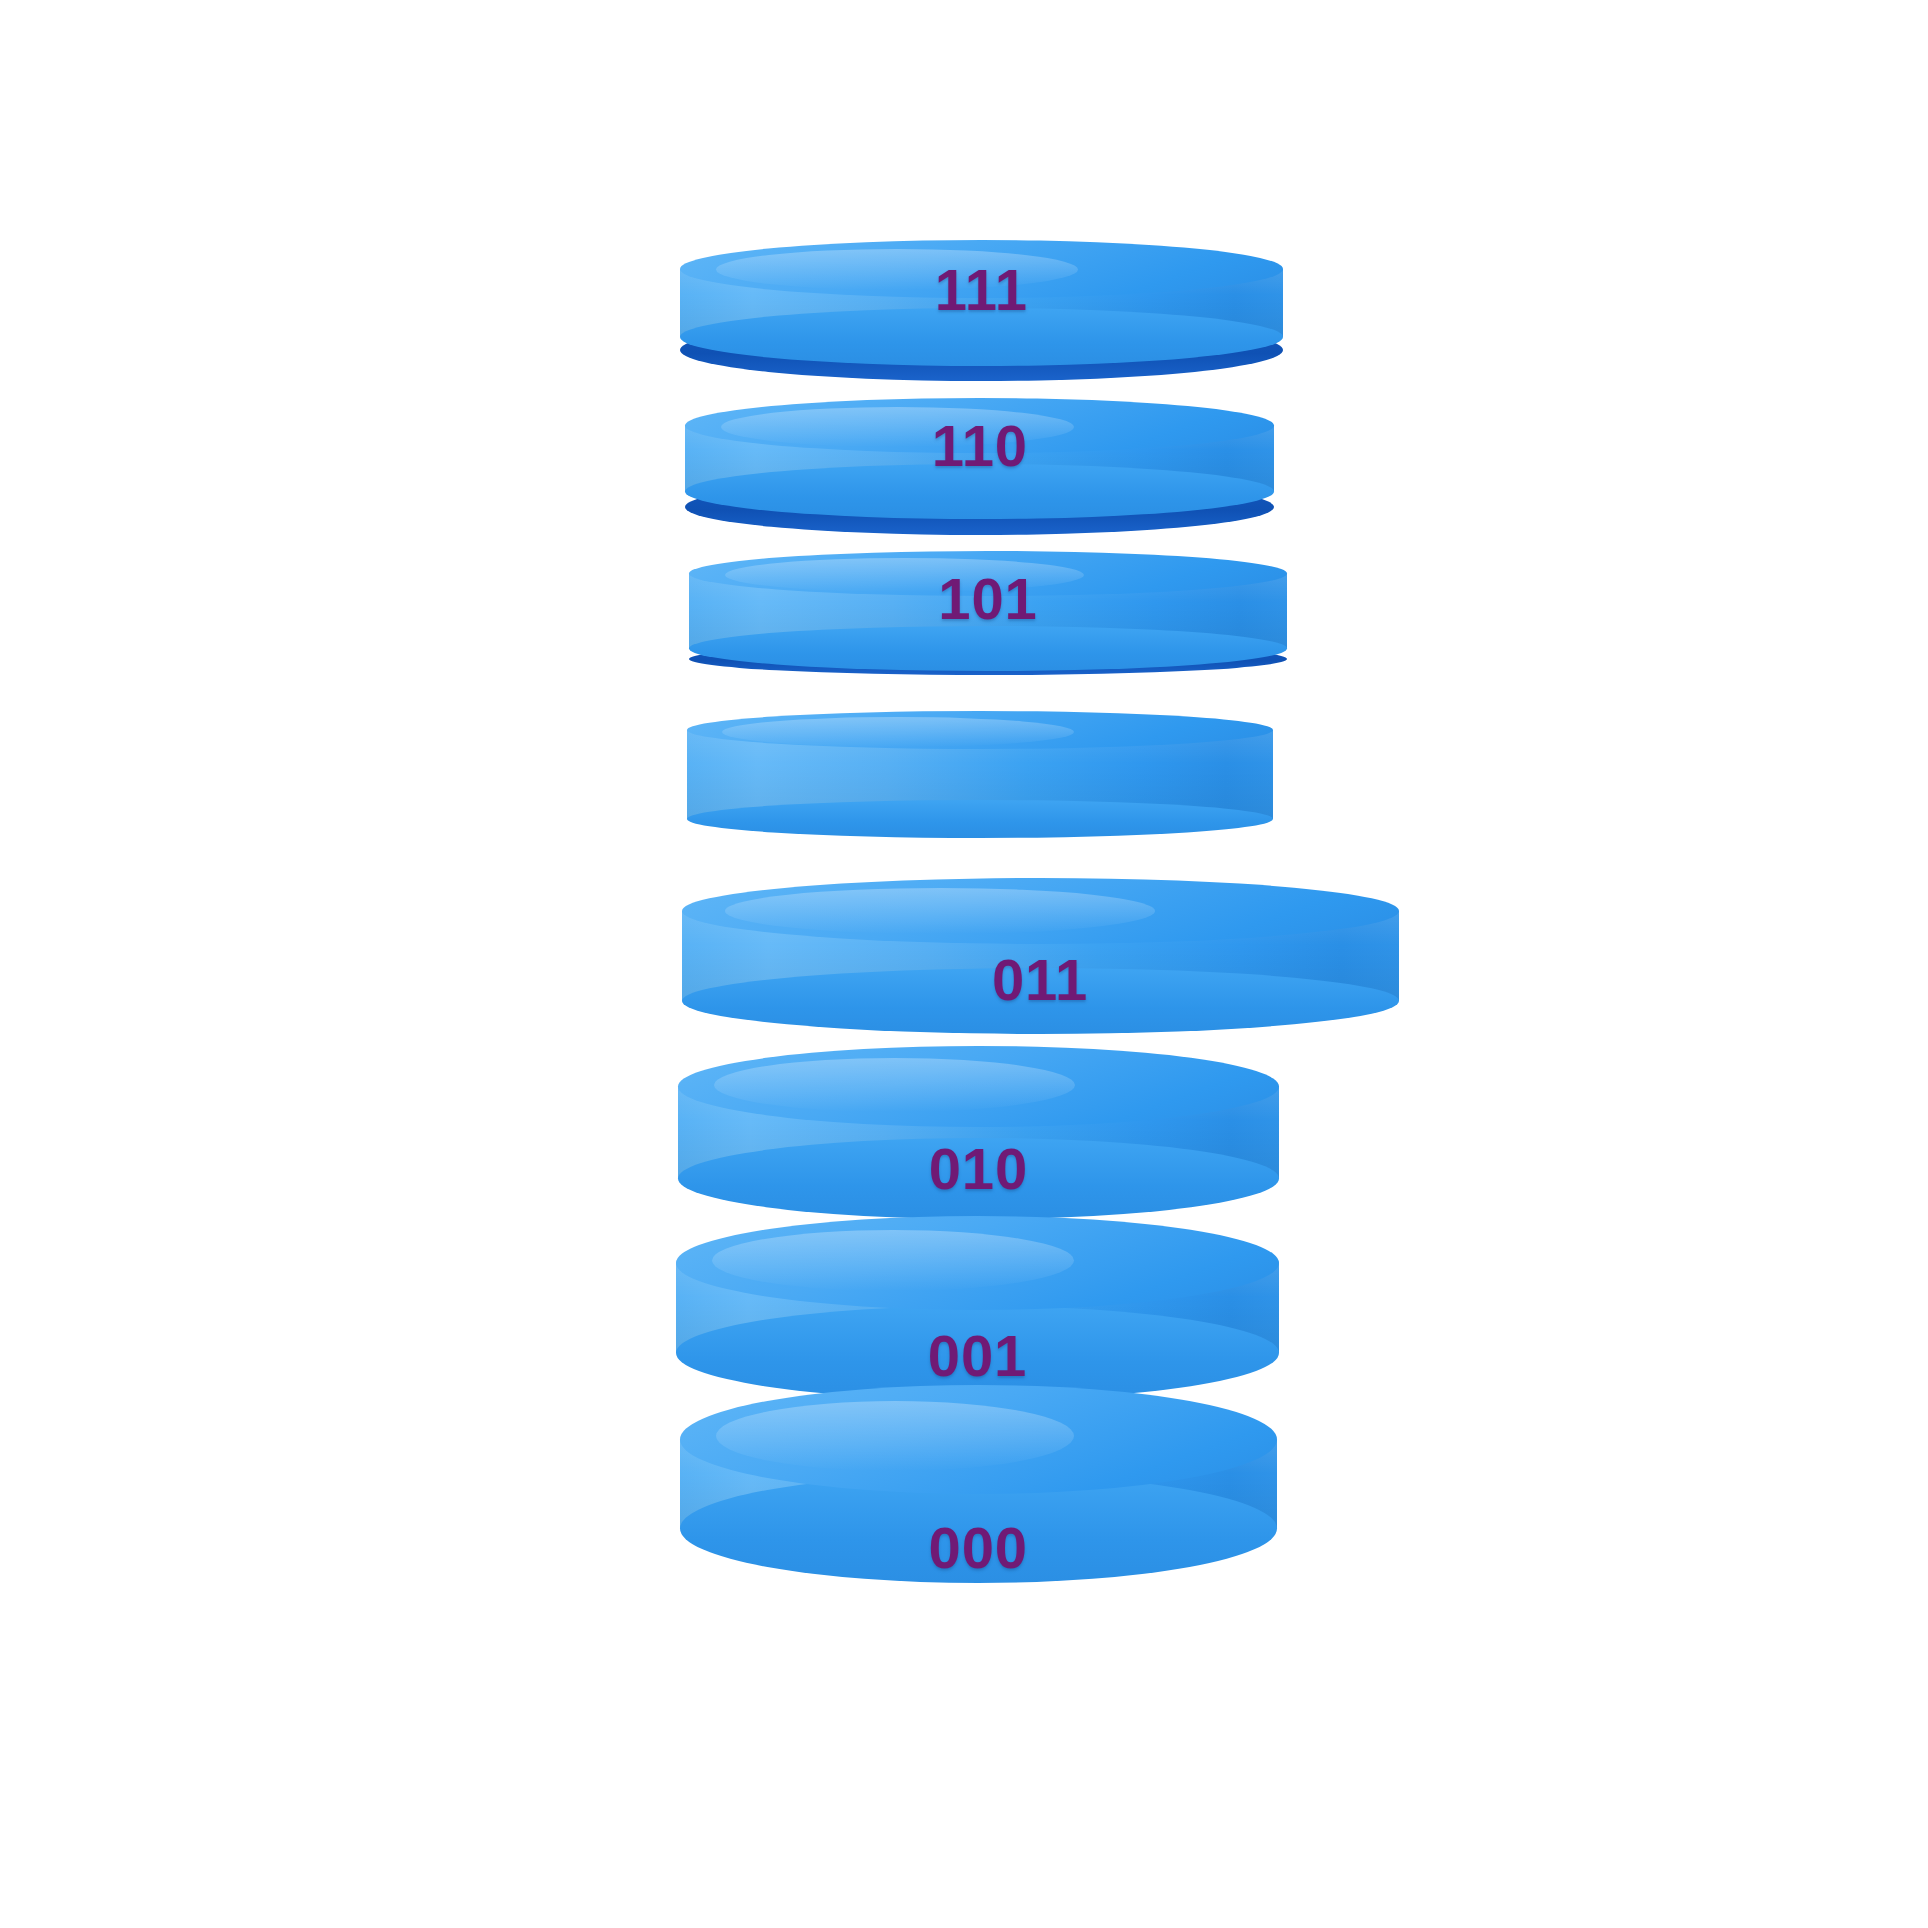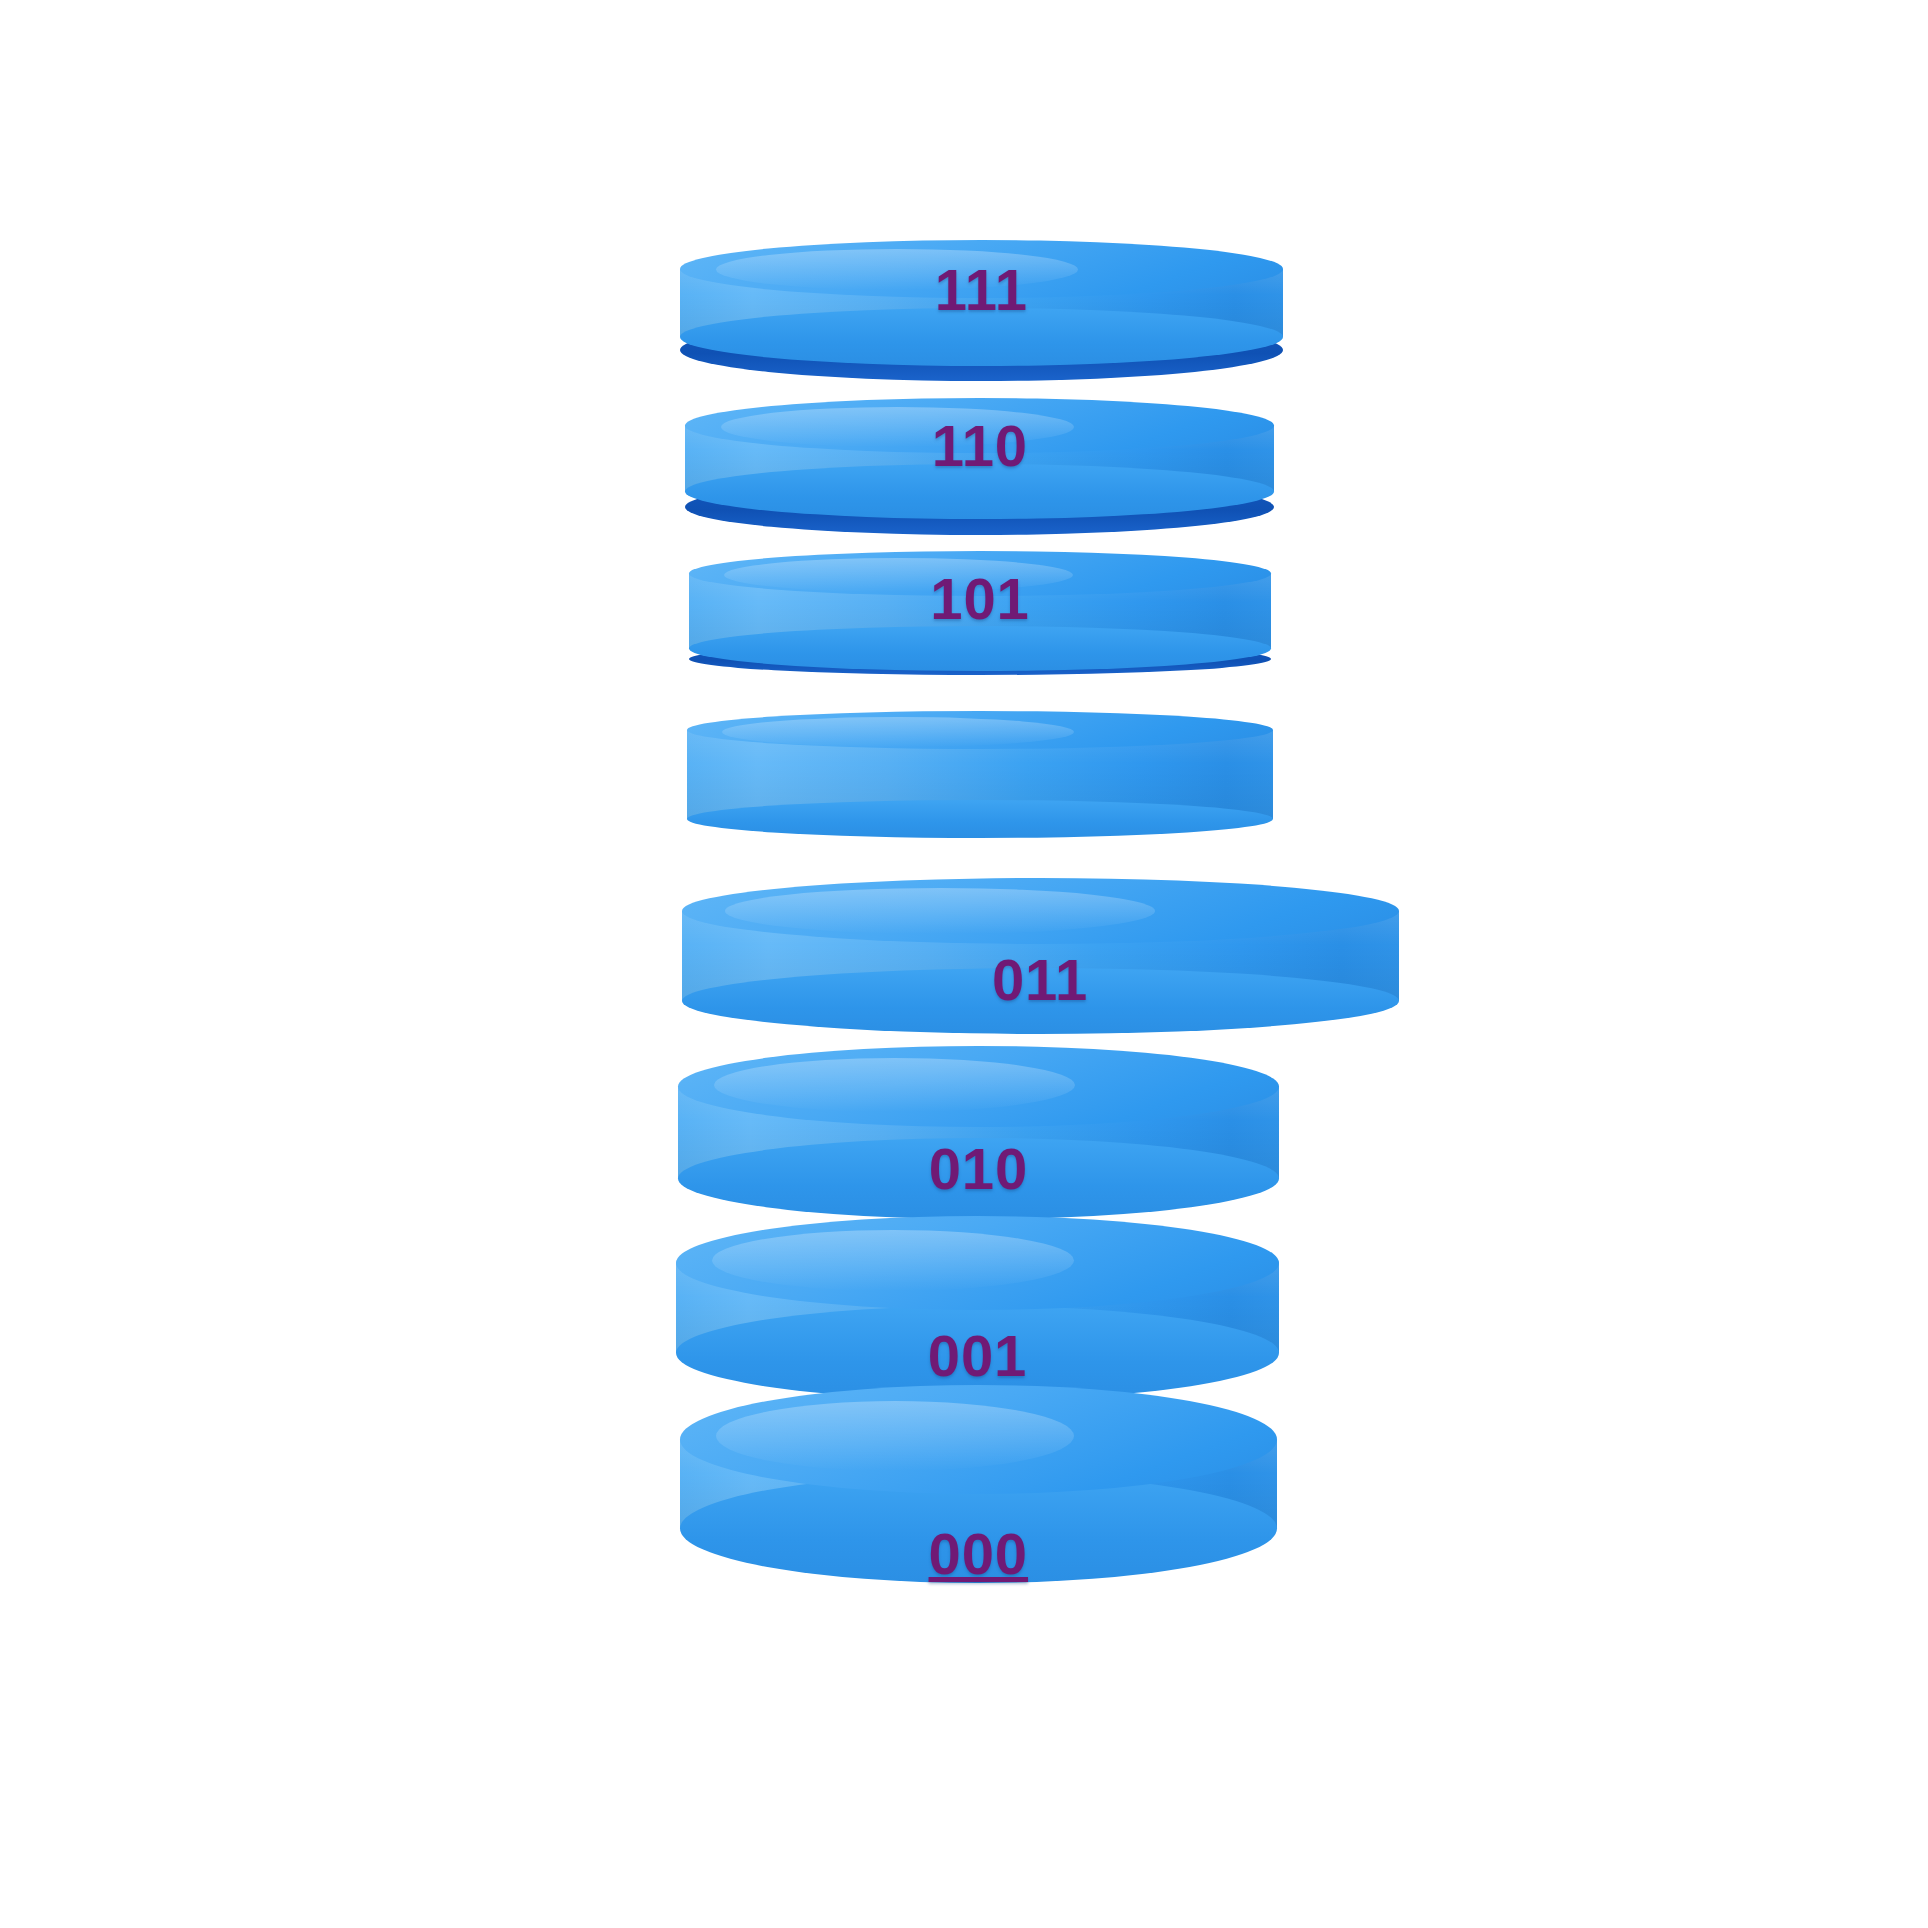--- a/index.html
+++ b/index.html
@@ -68,21 +68,21 @@
 </head>
 <body>
 
 <div id="stage">
   <div id="stack">
       <div class="disc" style="top: 1145px; left: 3.8px; width: 597px; height: 202px; z-index: 107;">
         <div class="body" style="top:55px;height:89px;"></div>
         <div class="bottom-edge" style="top:89px;height:109px;"></div>
         <div class="cap" style="top:0;height:109px;"></div>
         <div class="rim-gloss" style="left:6%;right:34%;top:16px;height:70px;"></div>
-        <div class="label" style="top:140px;text-decoration:underline;">000</div>
+        <div class="label" style="top:134px;">000</div>
       </div>
       <div class="disc" style="top: 976px; left: 0px; width: 603px; height: 188px; z-index: 106;">
         <div class="body" style="top:47px;height:90px;"></div>
         <div class="bottom-edge" style="top:90px;height:94px;"></div>
         <div class="cap" style="top:0;height:94px;"></div>
         <div class="rim-gloss" style="left:6%;right:34%;top:14px;height:61px;"></div>
         <div class="label" style="top:111px;">001</div>
       </div>
       <div class="disc" style="top: 806px; left: 1.9px; width: 601px; height: 179px; z-index: 105;">
         <div class="body" style="top:40px;height:92px;"></div>
@@ -97,21 +97,21 @@
         <div class="cap" style="top:0;height:66px;"></div>
         <div class="rim-gloss" style="left:6%;right:34%;top:10.4px;height:46px;"></div>
         <div class="label" style="top:73px;">011</div>
       </div>
       <div class="disc" style="top: 471px; left: 11.3px; width: 586px; height: 132px; z-index: 103;">
         <div class="body" style="top:19px;height:89px;"></div>
         <div class="bottom-edge" style="top:89px;height:38px;"></div>
         <div class="cap" style="top:0;height:38px;"></div>
         <div class="rim-gloss" style="left:6%;right:34%;top:5.6px;height:30px;"></div>
       </div>
-      <div class="disc" style="top: 311px; left: 13px; width: 582px; height: 124px; z-index: 102;">
+      <div class="disc" style="top: 311px; left: 13px; width: 582px; height: 124px; z-index: 102; padding-left: 16px;">
         <div class="shadow-under" style="top:92px;height:32px;"></div>
         <div class="body" style="top:22.6px;height:75px;"></div>
         <div class="bottom-edge" style="top:75px;height:45px;"></div>
         <div class="cap" style="top:0;height:45px;"></div>
         <div class="rim-gloss" style="left:6%;right:34%;top:6.6px;height:34px;"></div>
         <div class="label" style="top:19px;">101</div>
       </div>
       <div class="disc" style="top: 158px; left: 9.4px; width: 589px; height: 139px; z-index: 101;">
         <div class="shadow-under" style="top:81px;height:56px;"></div>
         <div class="body" style="top:27px;height:66px;"></div>

